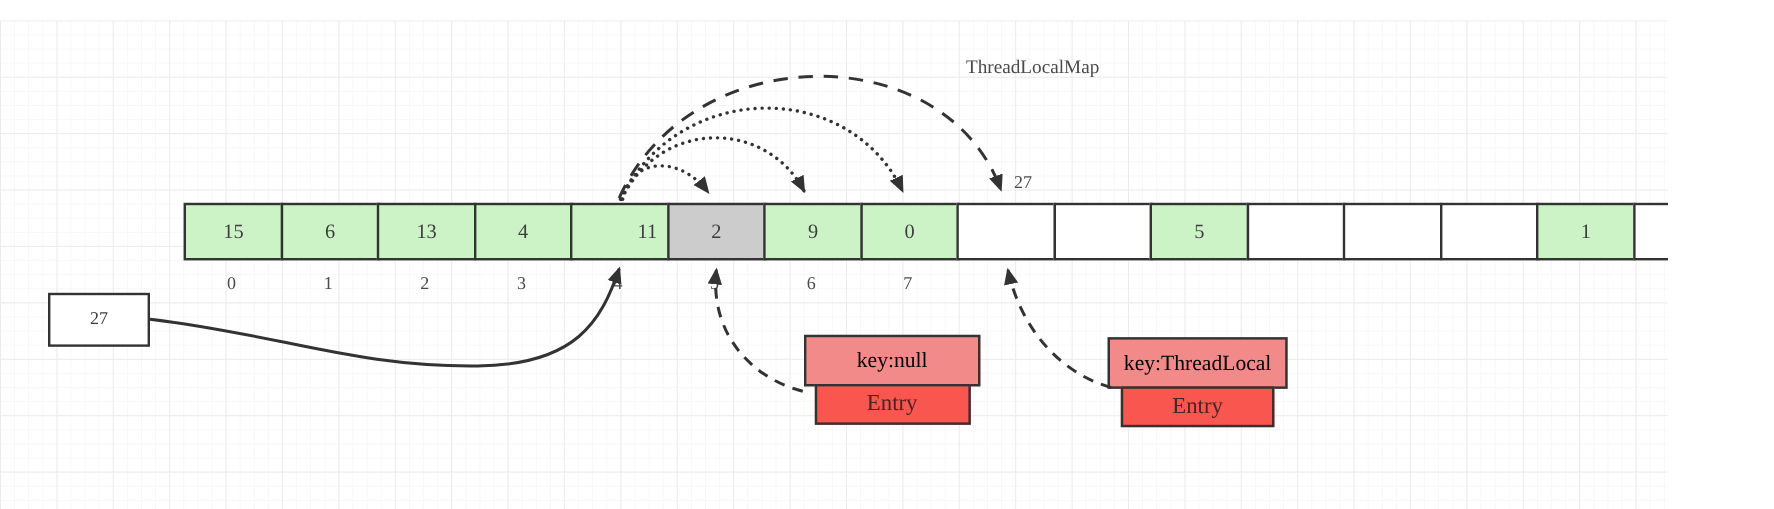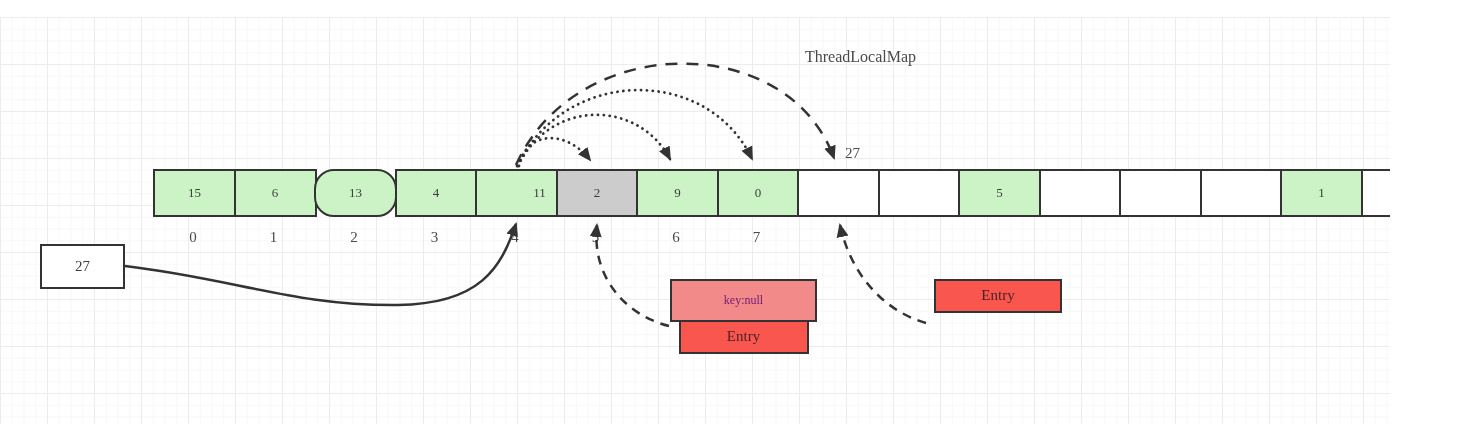--- a/index.html
+++ b/index.html
@@ -13,56 +13,56 @@
       linear-gradient(to bottom, #f7f7f7 1px, transparent 1px);
     background-size: 47px 47px, 47px 47px, 11.75px 11.75px, 11.75px 11.75px;
     font-family:Liberation Serif, serif;
     color:#3d3d3d;
     margin-top:17px;
   }
   .title { position:absolute; left:805px; top:31px; font-size:16px; color:#4a4a4a; }
   .cell {
     position:absolute; top:152px; width:83px; height:48px; box-sizing:border-box;
     border:2.5px solid #333333; display:flex; align-items:center; justify-content:center;
-    font-size:13px; color:#3d3d3d;
+    font-size:17px; color:#3d3d3d;
   }
   .cell.green { background:#ccf3c6; }
   .cell.gray  { background:#cccccc; }
   .cell.white { background:#ffffff; }
   .idx { position:absolute; top:212px; width:80px; text-align:center; font-size:15px; color:#4a4a4a; }
   .slot8-label { position:absolute; left:845px; top:128px; font-size:15px; color:#4a4a4a; }
   .pointer-box {
     position:absolute; left:40px; top:227px; width:85px; height:45px; box-sizing:border-box;
     border:2.5px solid #333333; background:#ffffff; display:flex; align-items:center;
     justify-content:center; font-size:15px; color:#3d3d3d;
   }
   .entry-box { position:absolute; }
   .entry-row {
     box-sizing:border-box; border:2.5px solid #333333; background:#f38a8a; height:43px;
-    display:flex; align-items:center; justify-content:center; font-size:12px; color:#701a75;
+    display:flex; align-items:center; justify-content:center; font-size:18px; color:#000000;
   }
   .entry-row + .entry-row { margin-top:-2.5px; }
   .entry-footer {
     box-sizing:border-box; border:2.5px solid #333333; background:#f9564f; height:34px;
     margin:-2.5px auto 0; display:flex; align-items:center; justify-content:center;
-    font-size:15px; color:#4a2424;
+    font-size:19px; color:#4a2424;
   }
   svg.overlay { position:absolute; left:0; top:0; pointer-events:none; }
 </style>
 </head>
 <body>
 
 <div class="stage">
 
   <div class="title">ThreadLocalMap</div>
 
   <div id="cells">
       <div class="cell green" style="left: 153px;">15</div>
       <div class="cell green" style="left: 233.5px;">6</div>
-      <div class="cell green" style="left: 314px; border-radius: 20px;">13</div>
+      <div class="cell green" style="left: 314px;">13</div>
       <div class="cell green" style="left: 394.5px;">4</div>
       <div class="cell green" style="left: 475px; padding-left: 46px;">11</div>
       <div class="cell gray" style="left: 555.5px;">2</div>
       <div class="cell green" style="left: 636px;">9</div>
       <div class="cell green" style="left: 716.5px;">0</div>
       <div class="cell white" style="left: 797px;"></div>
       <div class="cell white" style="left: 877.5px;"></div>
       <div class="cell green" style="left: 958px;">5</div>
       <div class="cell white" style="left: 1038.5px;"></div>
       <div class="cell white" style="left: 1119px;"></div>
@@ -86,20 +86,21 @@
   <div class="pointer-box">
     <span>27</span>
   </div>
 
   <div class="entry-box" style="left:670px; top:262px; width:147px;">
     <div class="entry-row">key:null</div>
     <div class="entry-footer" style="width:130px;">Entry</div>
   </div>
 
   <div class="entry-box" style="left:923px; top:264px; width:150px;">
+    <div class="entry-row">key:ThreadLocal</div>
     <div class="entry-footer" style="width:128px;">Entry</div>
   </div>
 
   <svg class="overlay" width="1478" height="424" viewBox="0 0 1478 424">
     <defs>
       <marker id="ah" viewBox="0 0 14 14" markerWidth="14" markerHeight="14" refX="12" refY="7" orient="auto" markerUnits="userSpaceOnUse">
         <path d="M0,1 L14,7 L0,13 Z" fill="#333333"></path>
       </marker>
     </defs>
 

